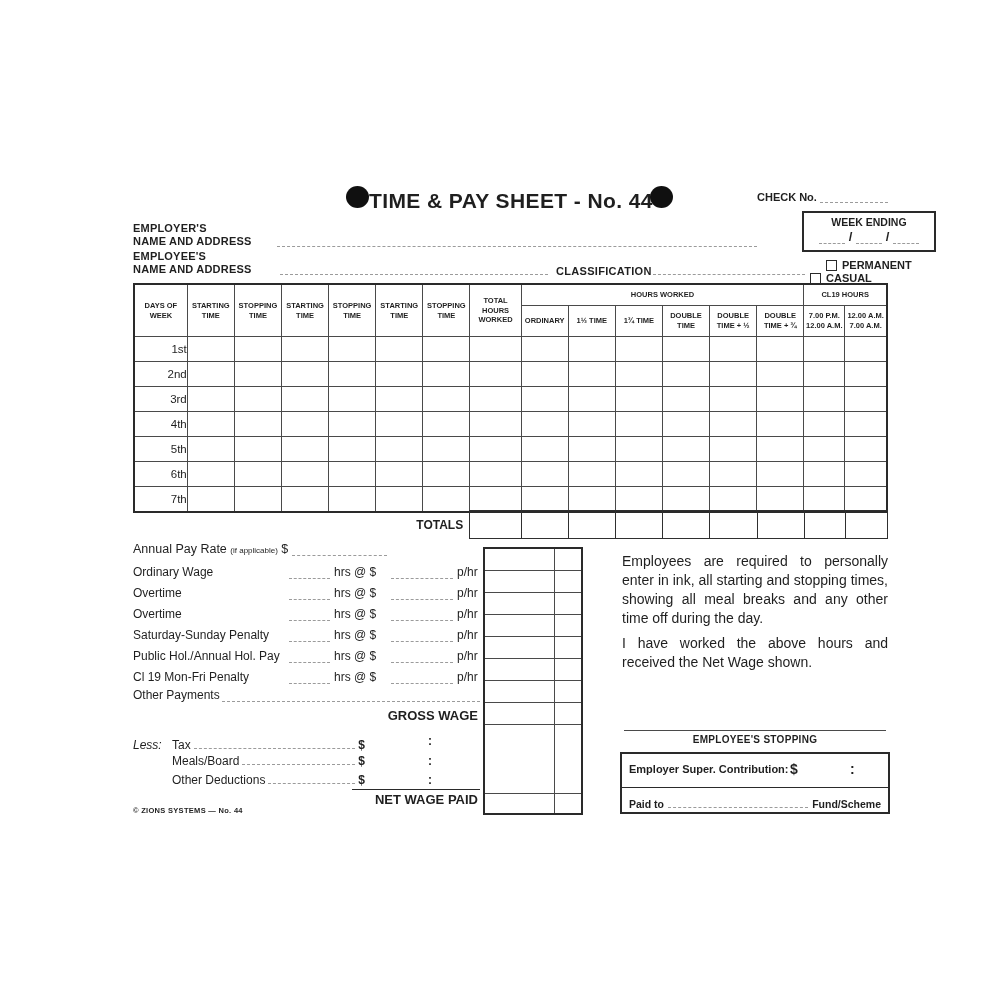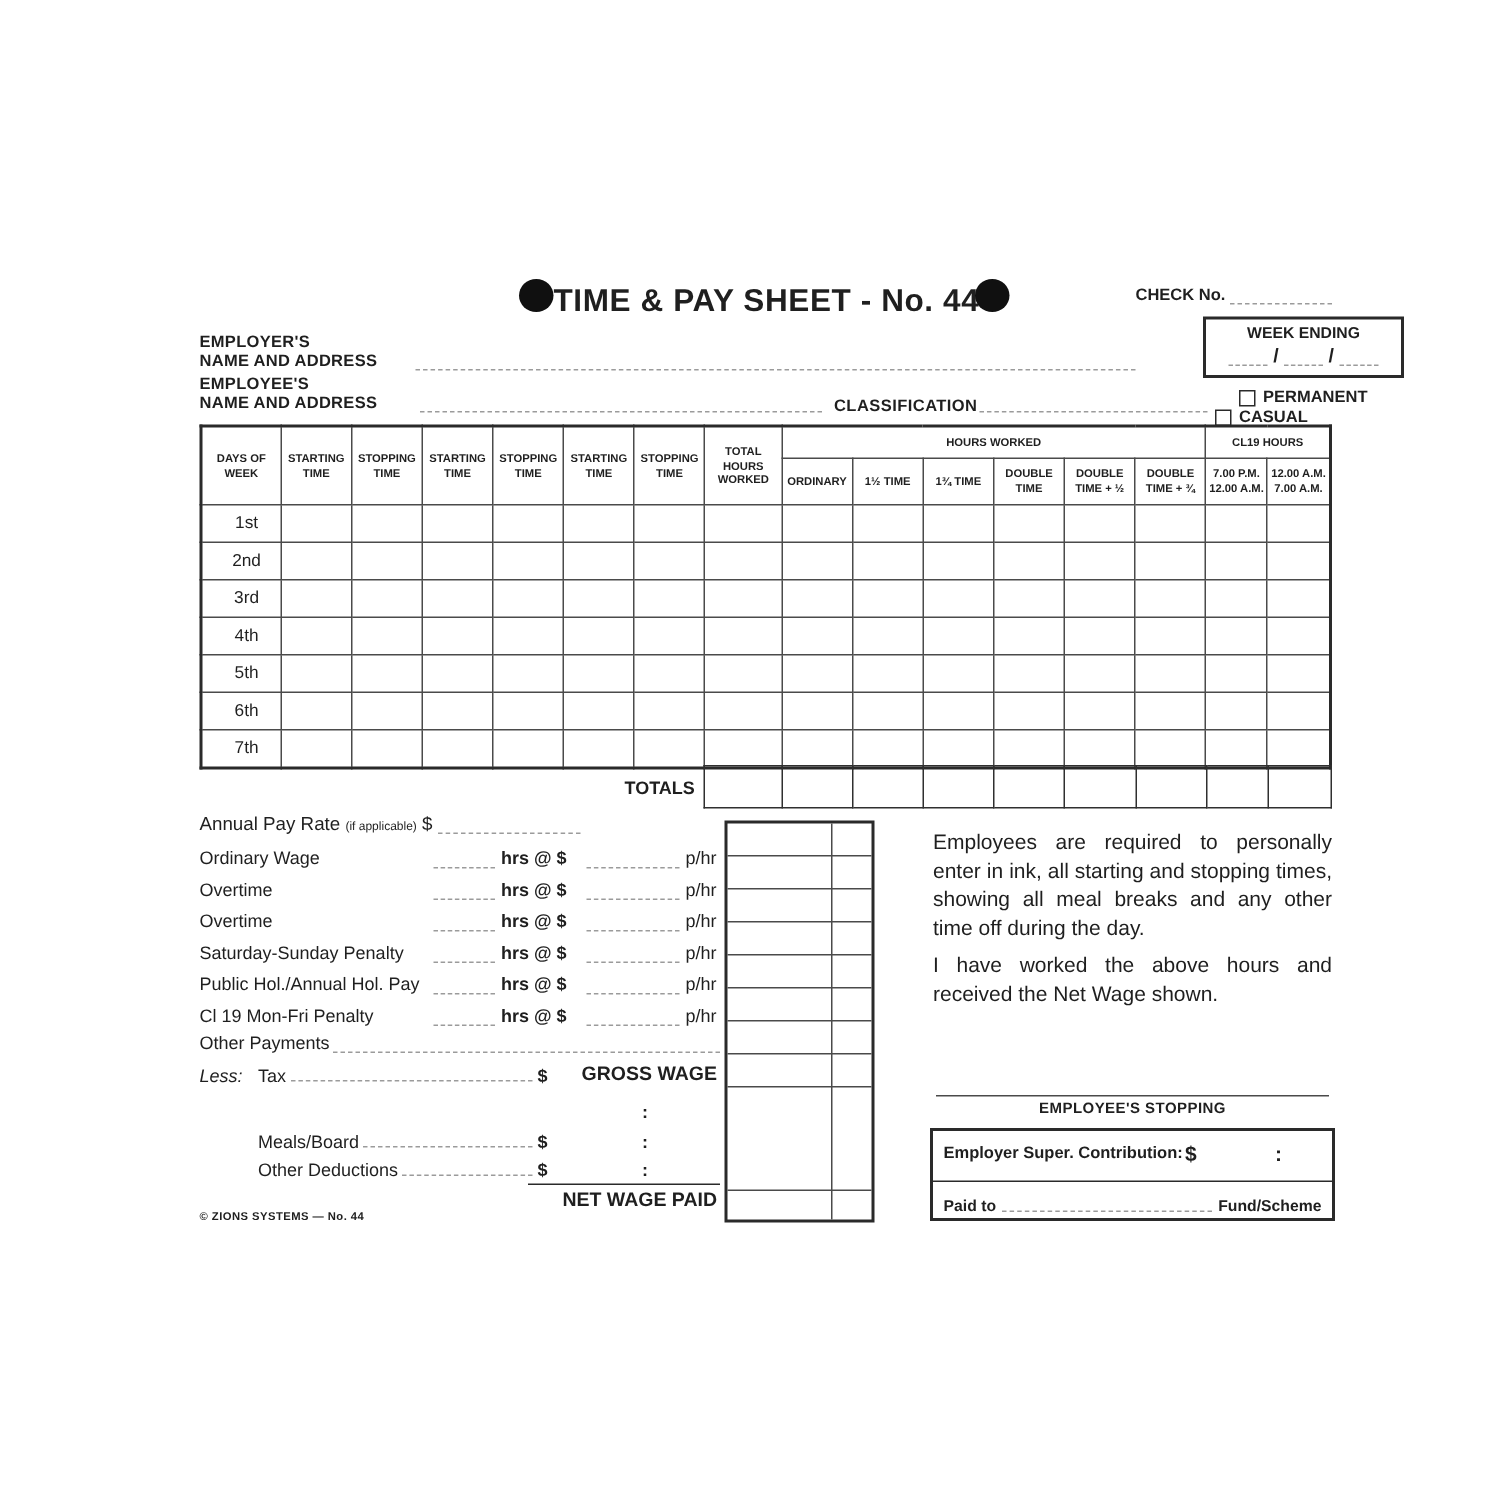--- a/index.html
+++ b/index.html
@@ -19,33 +19,33 @@
   .lbl2{font-size:11px;line-height:1.18;font-weight:bold;letter-spacing:.2px;}
   .clsf{font-size:11px;font-weight:bold;letter-spacing:.3px;}
   .chk{display:flex;align-items:center;gap:5px;font-size:11px;font-weight:bold;}
   .box{width:9px;height:9px;border:1.5px solid #2a2a2a;background:#fff;}
 
   
   table.ts{border-collapse:collapse;table-layout:fixed;width:755px;}
   table.ts th,table.ts td{border:1px solid #4a4a4a;padding:0;}
   table.ts{border:2px solid #2a2a2a;}
   table.ts th{font-size:7.5px;font-weight:bold;text-align:center;white-space:pre-line;line-height:1.3;}
-  table.ts td.day{font-size:11.5px;text-align:center;padding-left:7px;}
+  table.ts td.day{font-size:11.5px;text-align:right;padding-left:7px;}
   tr.grp th{height:20px;}
   tr.sub th{height:30px;}
   tr.dayrow{height:25px;}
   table.tot{border-collapse:collapse;table-layout:fixed;width:755px;}
   table.tot td{border:1px solid #2f2f2f;padding:0;height:27px;}
   table.tot td.nob{border:none;font-size:12px;font-weight:bold;text-align:right;padding-right:6px;}
 
   
   .wrow{position:absolute;height:20px;font-size:12px;white-space:nowrap;}
   .wrow .wl{position:absolute;left:0;top:2px;}
   .wrow .d1{position:absolute;left:156px;top:0;width:41px;height:15px;border-bottom:1px dashed #9b9b9b;}
-  .wrow .hr{position:absolute;left:201px;top:2px;font-weight:bold;}
+  .wrow .hr{position:absolute;left:201px;top:2px;font-weight:normal;}
   .wrow .d2{position:absolute;left:258px;top:0;width:62px;height:15px;border-bottom:1px dashed #9b9b9b;}
   .wrow .ph{position:absolute;left:324px;top:2px;}
   .annual{font-size:12.5px;}
   .annual .note{font-size:8px;}
   .bigright{width:345px;text-align:right;font-size:13px;font-weight:bold;}
   .lessrow{position:absolute;display:flex;align-items:flex-end;width:232px;font-size:12px;}
   .lessrow .lw{width:39px;font-style:italic;flex:none;}
   .lessrow .dl{white-space:nowrap;flex:none;}
   .lessrow .fl{flex:1;border-bottom:1px dashed #9b9b9b;margin:0 3px 3px 3px;height:12px;}
   .lessrow .dd{flex:none;font-weight:bold;}
@@ -394,21 +394,21 @@
     <span class="ph">p/hr</span>
   </div>
 
   <div class="abs" style="left:133px;top:688px;width:347px;display:flex;align-items:flex-end;font-size:12px;">
     <span style="white-space:nowrap;">Other Payments</span>
     <span style="flex:1;border-bottom:1px dashed #9b9b9b;height:12px;margin-left:2px;"></span>
   </div>
 
   <div class="abs bigright" style="left:133px;top:708px;">GROSS WAGE</div>
 
-  <div class="lessrow" style="left:133px;top:708px;">
+  <div class="lessrow" style="left:133px;top:736px;">
     <span class="lw">Less:</span>
     <span class="dl">Tax</span>
     <span class="fl"></span>
     <span class="dd">$</span>
   </div>
   <span class="colon" style="left:428px;top:734px;">:</span>
 
   <div class="lessrow" style="left:133px;top:752px;">
     <span class="lw"></span>
     <span class="dl">Meals/Board</span>

